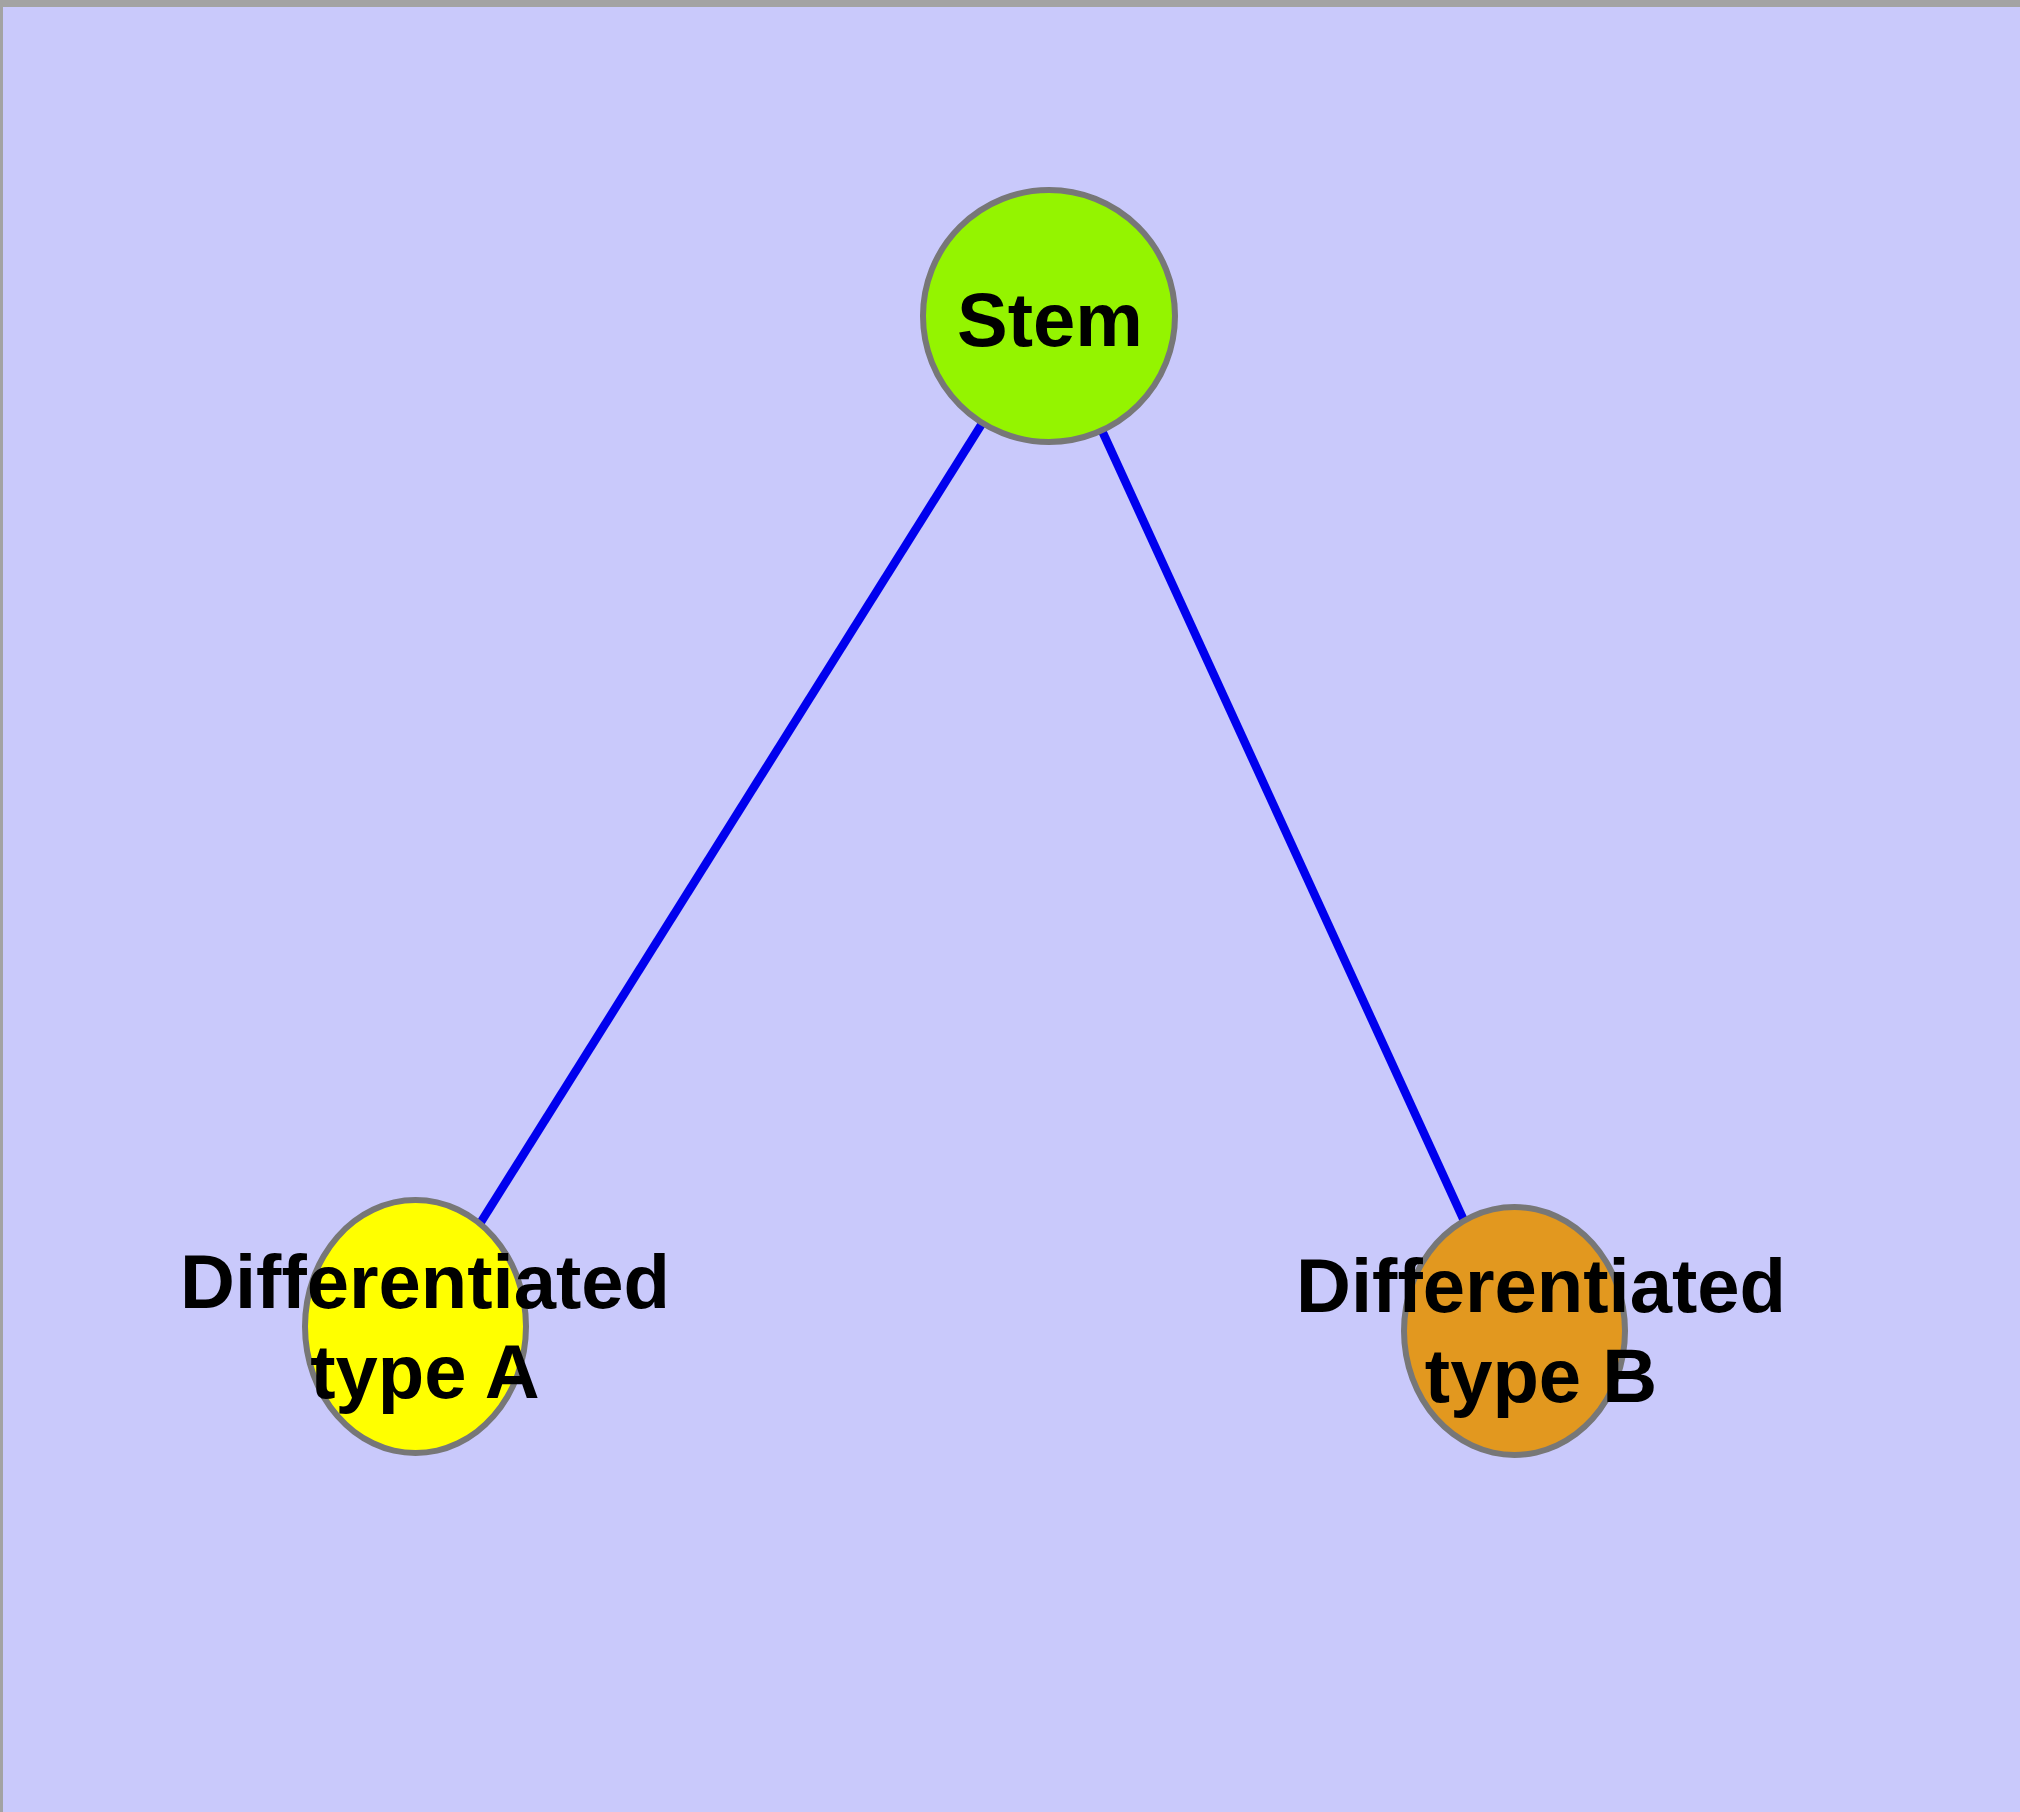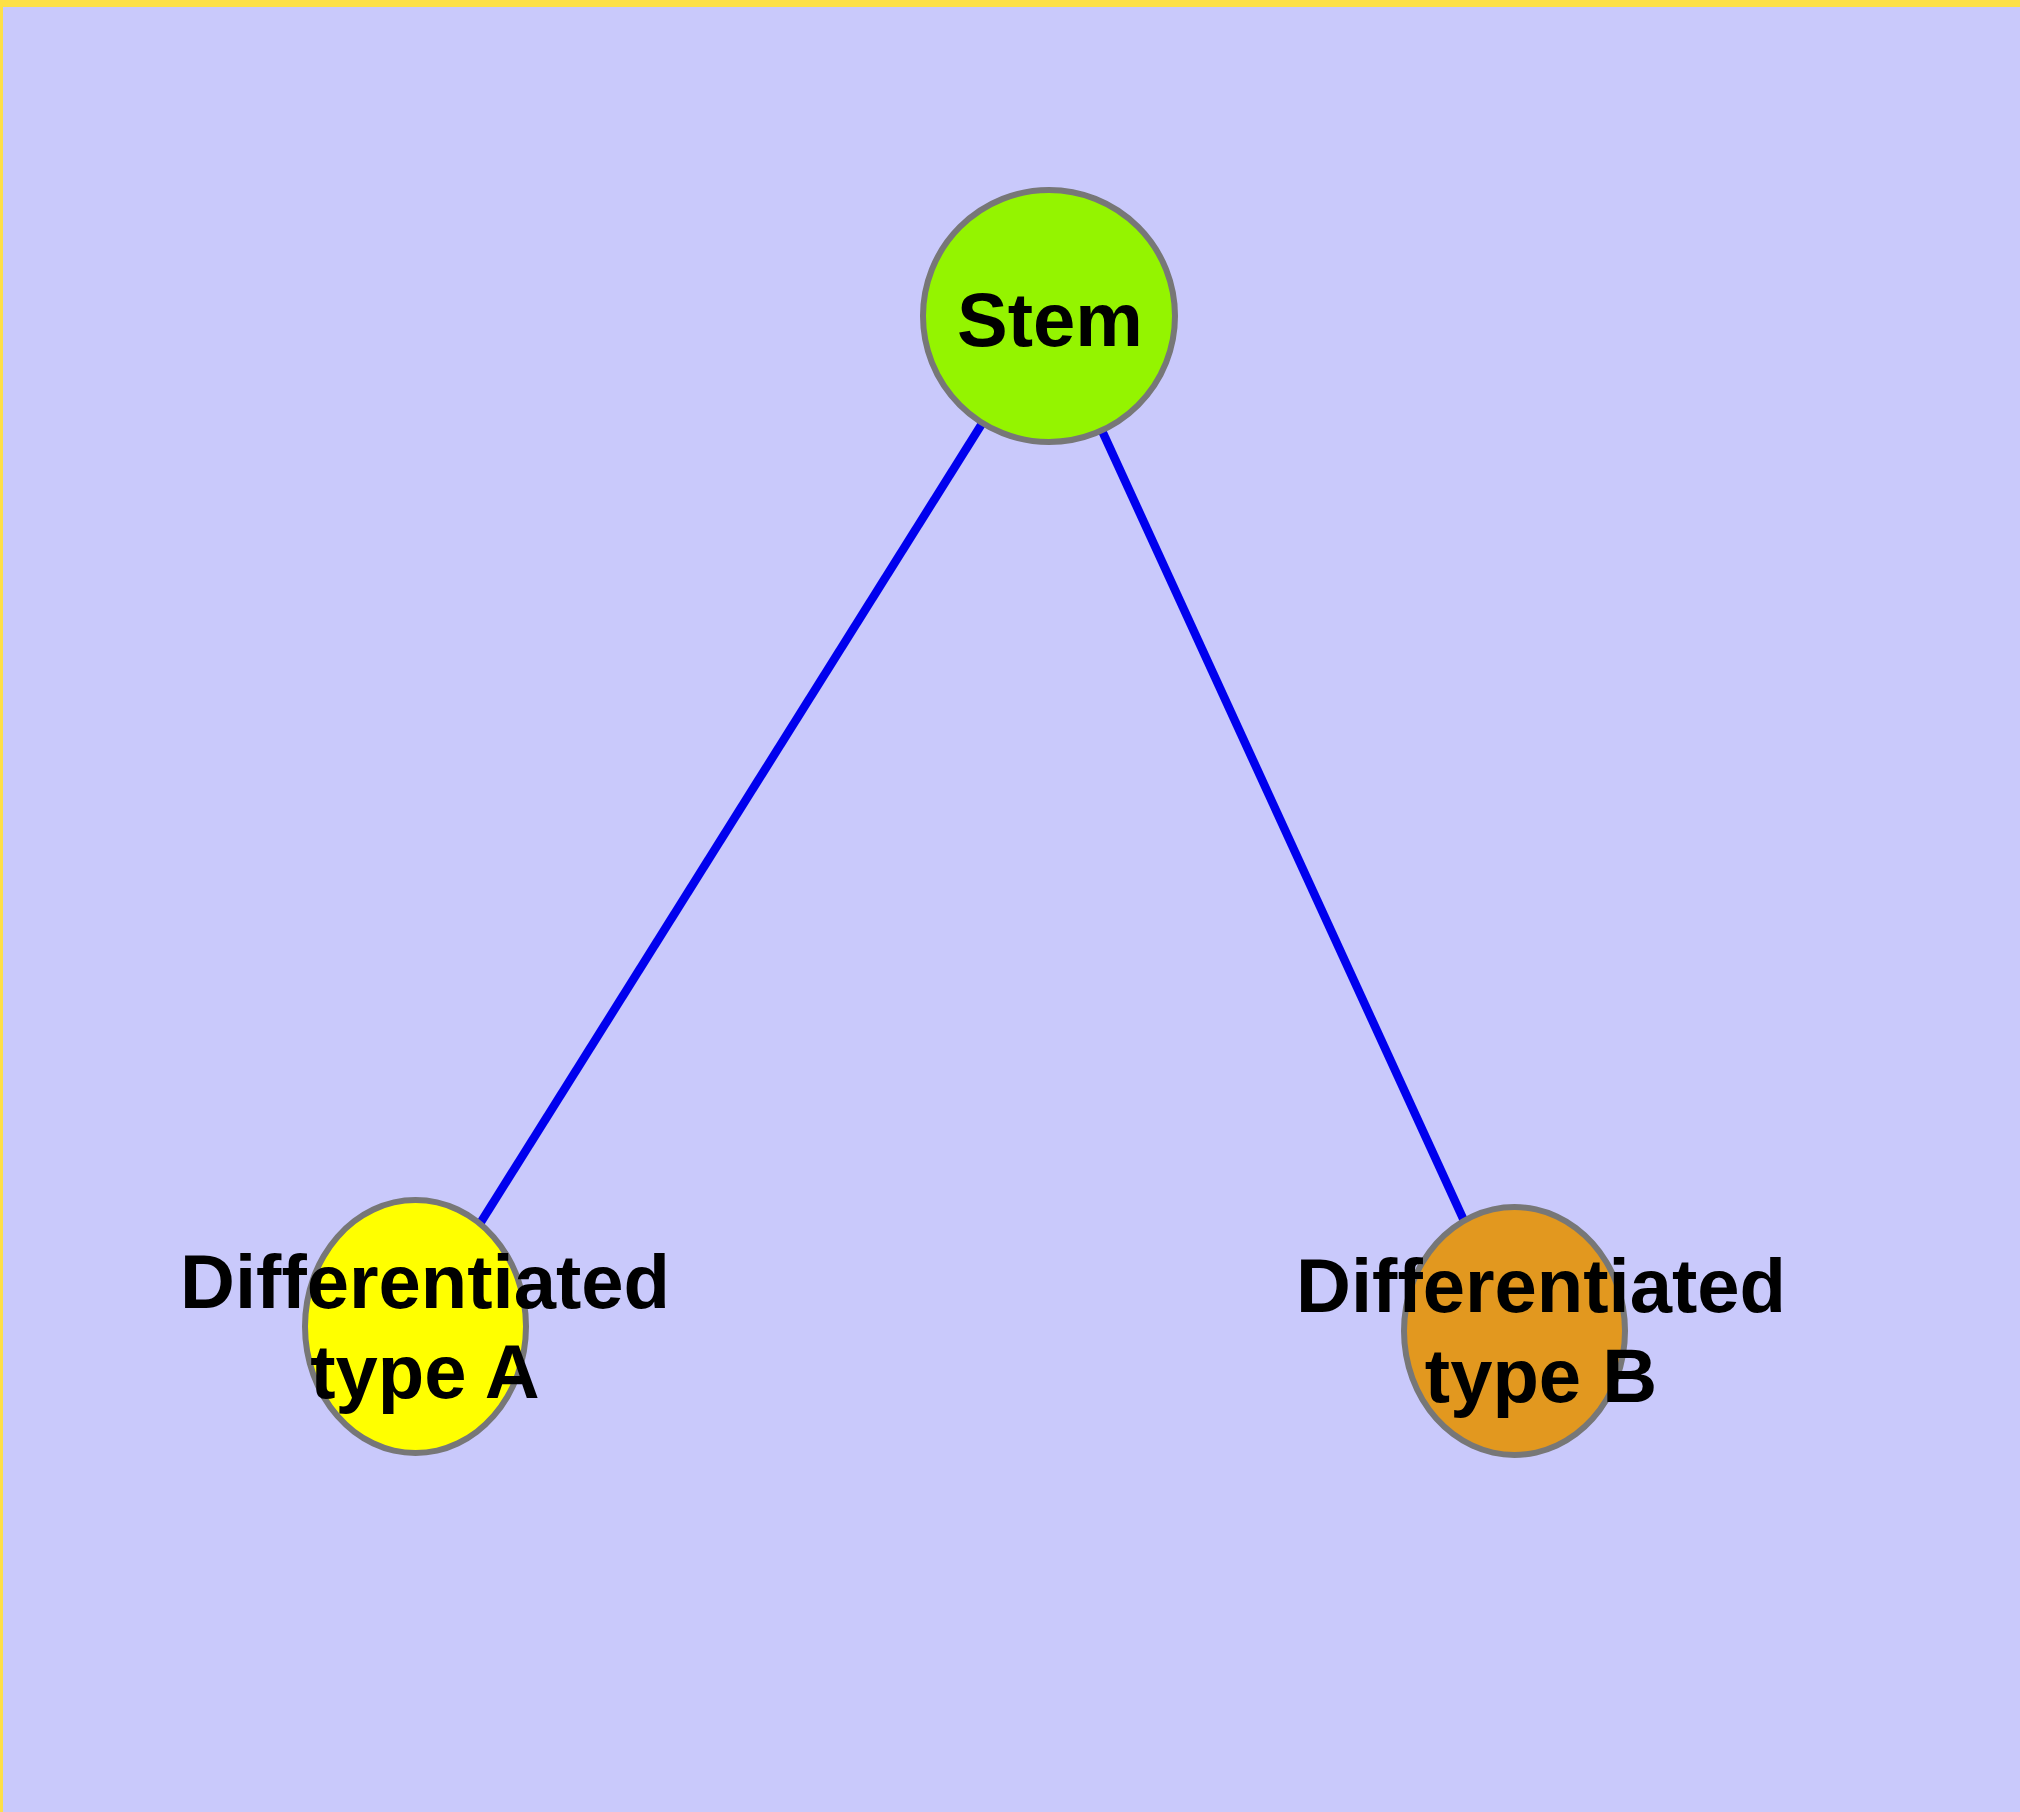--- a/index.html
+++ b/index.html
@@ -6,21 +6,21 @@
     margin: 0;
     padding: 0;
     background: #ffffff;
     font-family: "Liberation Sans", sans-serif;
   }
   .screen {
     position: relative;
     width: 2021px;
     height: 1812px;
     overflow: hidden;
-    background: #fde047;
+    background: #a3a3a3;
   }
   .graph-canvas {
     position: absolute;
     left: 3.4px;
     top: 6.8px;
     width: 2017px;
     height: 1805px;
   }
   .edge-layer {
     position: absolute;

